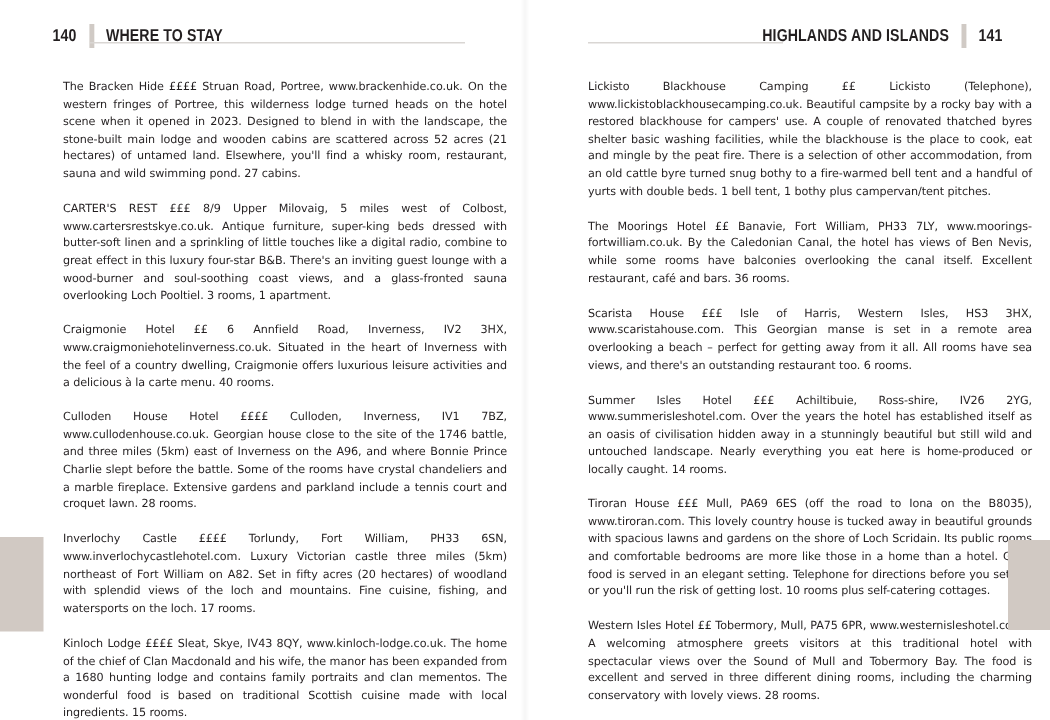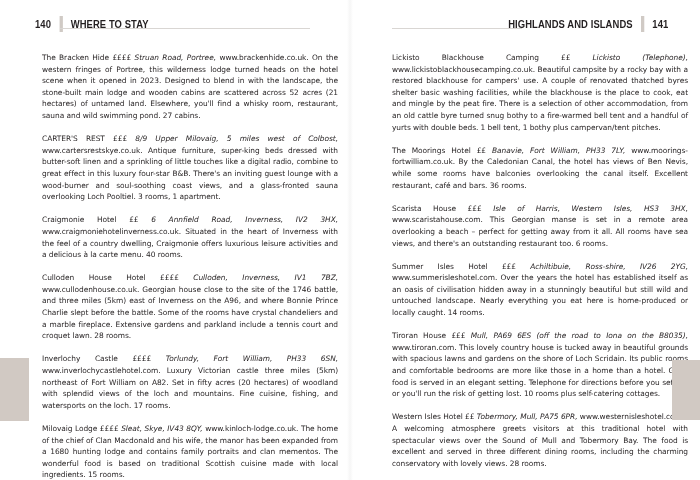--- a/index.html
+++ b/index.html
@@ -41,21 +41,21 @@
     .section-title { color: #231f20; }
     .column {
       position: absolute; top: 52px; width: 296px;
       font-size: 7.45px; line-height: 11.6px; text-align: justify;
       letter-spacing: -0.05px;
     }
     .left .column { left: 42px; }
     .right .column { left: 392px; left: 42px; }
     .entry { margin: 0 0 11.6px 0; }
     .entry .name { font-weight: normal; }
-    .entry .addr { font-style: italic; }
+    .entry .addr { }
     .thumb-tab {
       position: absolute; background: #d1c9c3;
     }
     .left .thumb-tab { left: 0; top: 358px; width: 29px; height: 63px; }
     .right .thumb-tab { right: 0; top: 360px; width: 28px; height: 60px; }
   </style>
 </head>
 <body>
 
 <div class="gutter"></div>
@@ -93,21 +93,21 @@
       <span class="addr">Culloden, Inverness, IV1 7BZ,</span>
       <span>www.cullodenhouse.co.uk. Georgian house close to the site of the 1746 battle, and three miles (5km) east of Inverness on the A96, and where Bonnie Prince Charlie slept before the battle. Some of the rooms have crystal chandeliers and a marble fireplace. Extensive gardens and parkland include a tennis court and croquet lawn. 28 rooms.</span>
     </p>
     <p class="entry">
       <span class="name">Inverlochy Castle</span>
       <span class="name">££££</span>
       <span class="addr">Torlundy, Fort William, PH33 6SN,</span>
       <span>www.inverlochycastlehotel.com. Luxury Victorian castle three miles (5km) northeast of Fort William on A82. Set in fifty acres (20 hectares) of woodland with splendid views of the loch and mountains. Fine cuisine, fishing, and watersports on the loch. 17 rooms.</span>
     </p>
     <p class="entry">
-      <span class="name">Milovaig Lodge</span>
+      <span class="name">Kinloch Lodge</span>
       <span class="name">££££</span>
       <span class="addr">Sleat, Skye, IV43 8QY,</span>
       <span>www.kinloch-lodge.co.uk. The home of the chief of Clan Macdonald and his wife, the manor has been expanded from a 1680 hunting lodge and contains family portraits and clan mementos. The wonderful food is based on traditional Scottish cuisine made with local ingredients. 15 rooms.</span>
     </p>
   </div>
 
   <div class="thumb-tab"></div>
 </div>
 
 <div class="page right">

